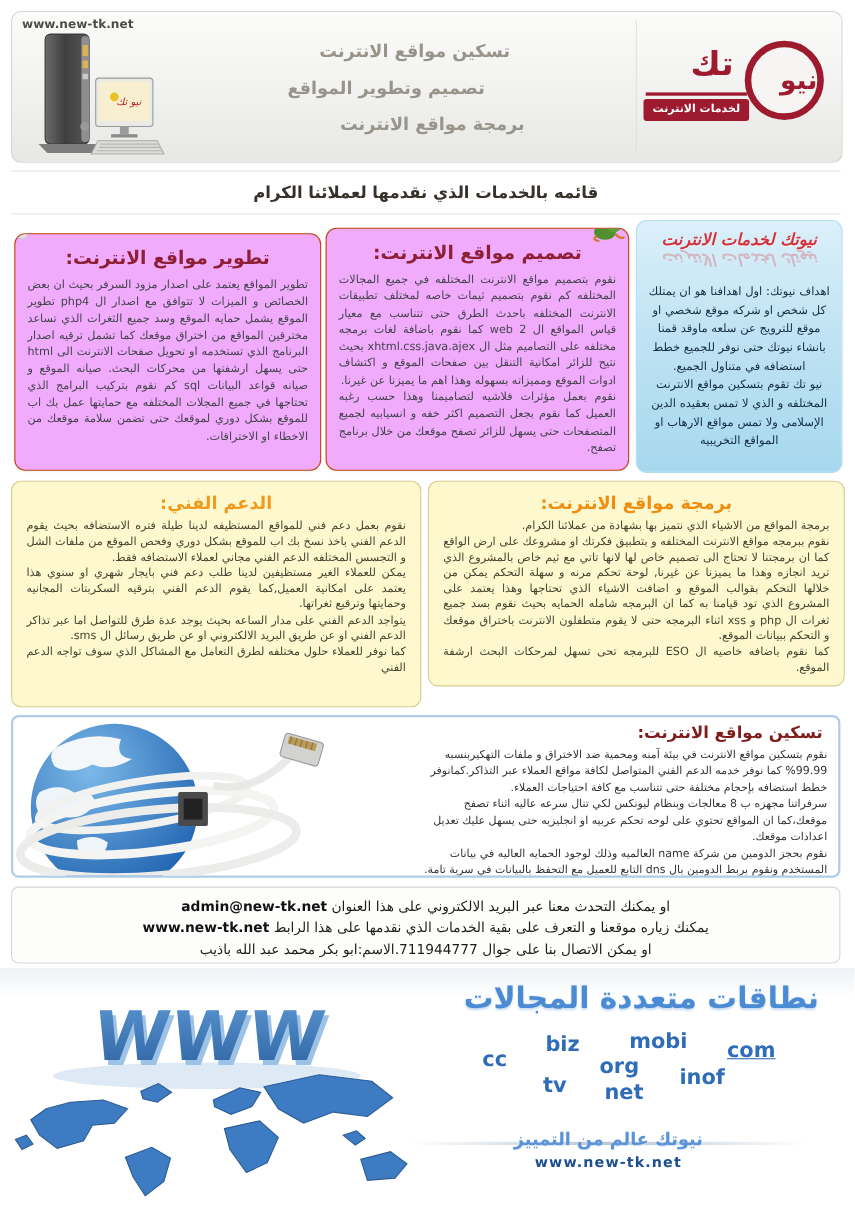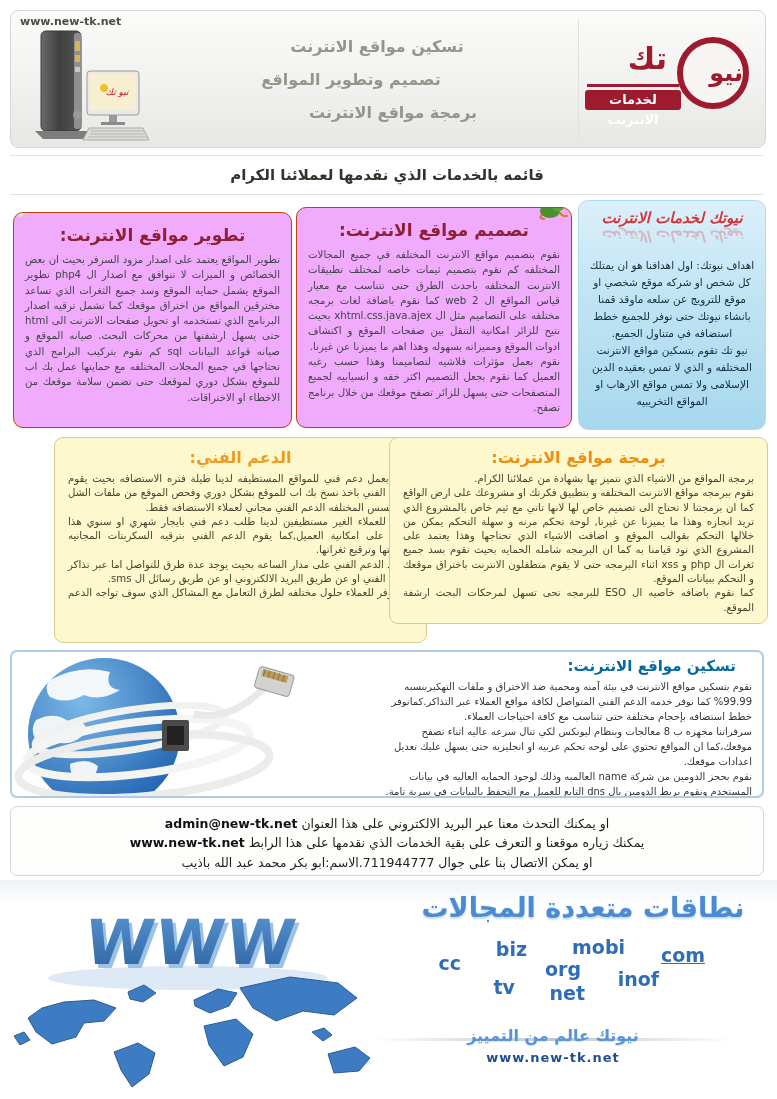--- a/index.html
+++ b/index.html
@@ -19,21 +19,21 @@
   .slogan-2{left:-20px;}
   .slogan-3{left:22px;}
   .header-divider{position:absolute;top:8px;bottom:8px;right:186px;width:1px;background:#e0e0dc;}
   .logo{position:absolute;right:14px;top:26px;width:168px;height:92px;}
   .logo-circle{position:absolute;right:2px;top:0;width:60px;height:60px;border:6px solid #9e1b2f;
                border-radius:50%;background:#f6f5f3;text-align:right;line-height:60px;
                font-size:24px;font-weight:bold;color:#9e1b2f;}
   .logo-sub{position:absolute;right:84px;top:4px;font-size:30px;font-weight:bold;color:#9e1b2f;}
   .logo-line{position:absolute;right:72px;top:47px;width:92px;height:3px;background:#9e1b2f;}
   .logo-bar{position:absolute;right:70px;top:53px;width:96px;height:20px;background:#9e1b2f;
-            border-radius:3px;color:#fff;font-size:13px;font-weight:bold;text-align:center;
+            border-radius:3px;color:#fff;font-size:10px;font-weight:bold;text-align:center;
             line-height:20px;direction:rtl;}
 
   
   .banner{position:absolute;left:10px;top:155px;width:754px;direction:rtl;
           border-top:1px solid #e3e3df;border-bottom:1px solid #e3e3df;
           padding:10px 0;text-align:center;font-size:15px;font-weight:bold;color:#36322b;}
 
   
   .card{position:absolute;box-sizing:border-box;border-radius:10px;overflow:hidden;direction:rtl;}
   .white-card{background:#f0abfc;border:1px solid #c2410c;box-shadow:0 1px 2px rgba(0,0,0,.05);}
@@ -51,30 +51,30 @@
   .about-body{margin-top:12px;font-size:10.5px;line-height:1.62;color:#132a44;text-align:center;
               white-space:pre-line;}
   .frog{position:absolute;top:-14px;right:2px;}
   .corner-ornament{position:absolute;top:-6px;left:1px;width:9px;height:9px;border-radius:50%;
                    border:1px solid #c6c6c2;background:radial-gradient(#f2f2f0,#d2d2ce);opacity:.85;}
 
   
   .yellow-card{background:#fdf8cd;border:1px solid #d9cb8f;border-radius:9px;}
   .yellow-card h2{color:#f09a1e;font-size:16px;margin:2px 0 5px;}
   .yellow-card .body{font-size:10.2px;line-height:1.4;color:#474330;}
-  .col-support{left:10px;top:437px;width:373px;height:206px;padding:8px 13px;margin-left:44px;}
+  .col-support{left:10px;top:437px;width:373px;height:206px;padding:8px 13px;}
   .col-programming{left:389px;top:437px;width:379px;height:187px;padding:8px 13px;}
   .col-programming h2{color:#ee8d10;}
 
   
   .hosting{position:absolute;left:10px;top:650px;width:754px;height:148px;box-sizing:border-box;
            border:2px solid #aecbe8;border-radius:7px;background:#fff;overflow:hidden;}
   .globe-art{position:absolute;left:0;top:0;}
   .hosting-text{position:absolute;right:10px;top:5px;width:378px;direction:rtl;}
-  .hosting-text h2{margin:0 16px 4px;font-size:15px;color:#0369a1;text-align:right;}
+  .hosting-text h2{margin:0 4px 4px;font-size:15px;color:#7f1d1d;text-align:right;}
   .hosting-body{font-size:10px;line-height:1.5;color:#333;white-space:pre-line;}
 
   
   .contact{position:absolute;left:10px;top:806px;width:754px;height:70px;box-sizing:border-box;
            border:1px solid #d6d6d2;border-radius:7px;background:#fdfdfc;direction:rtl;
            text-align:center;padding-top:7px;}
   .contact-line{font-size:12.5px;color:#1f1d1a;line-height:1.55;}
   .contact-line b{color:#111;}
 
   

